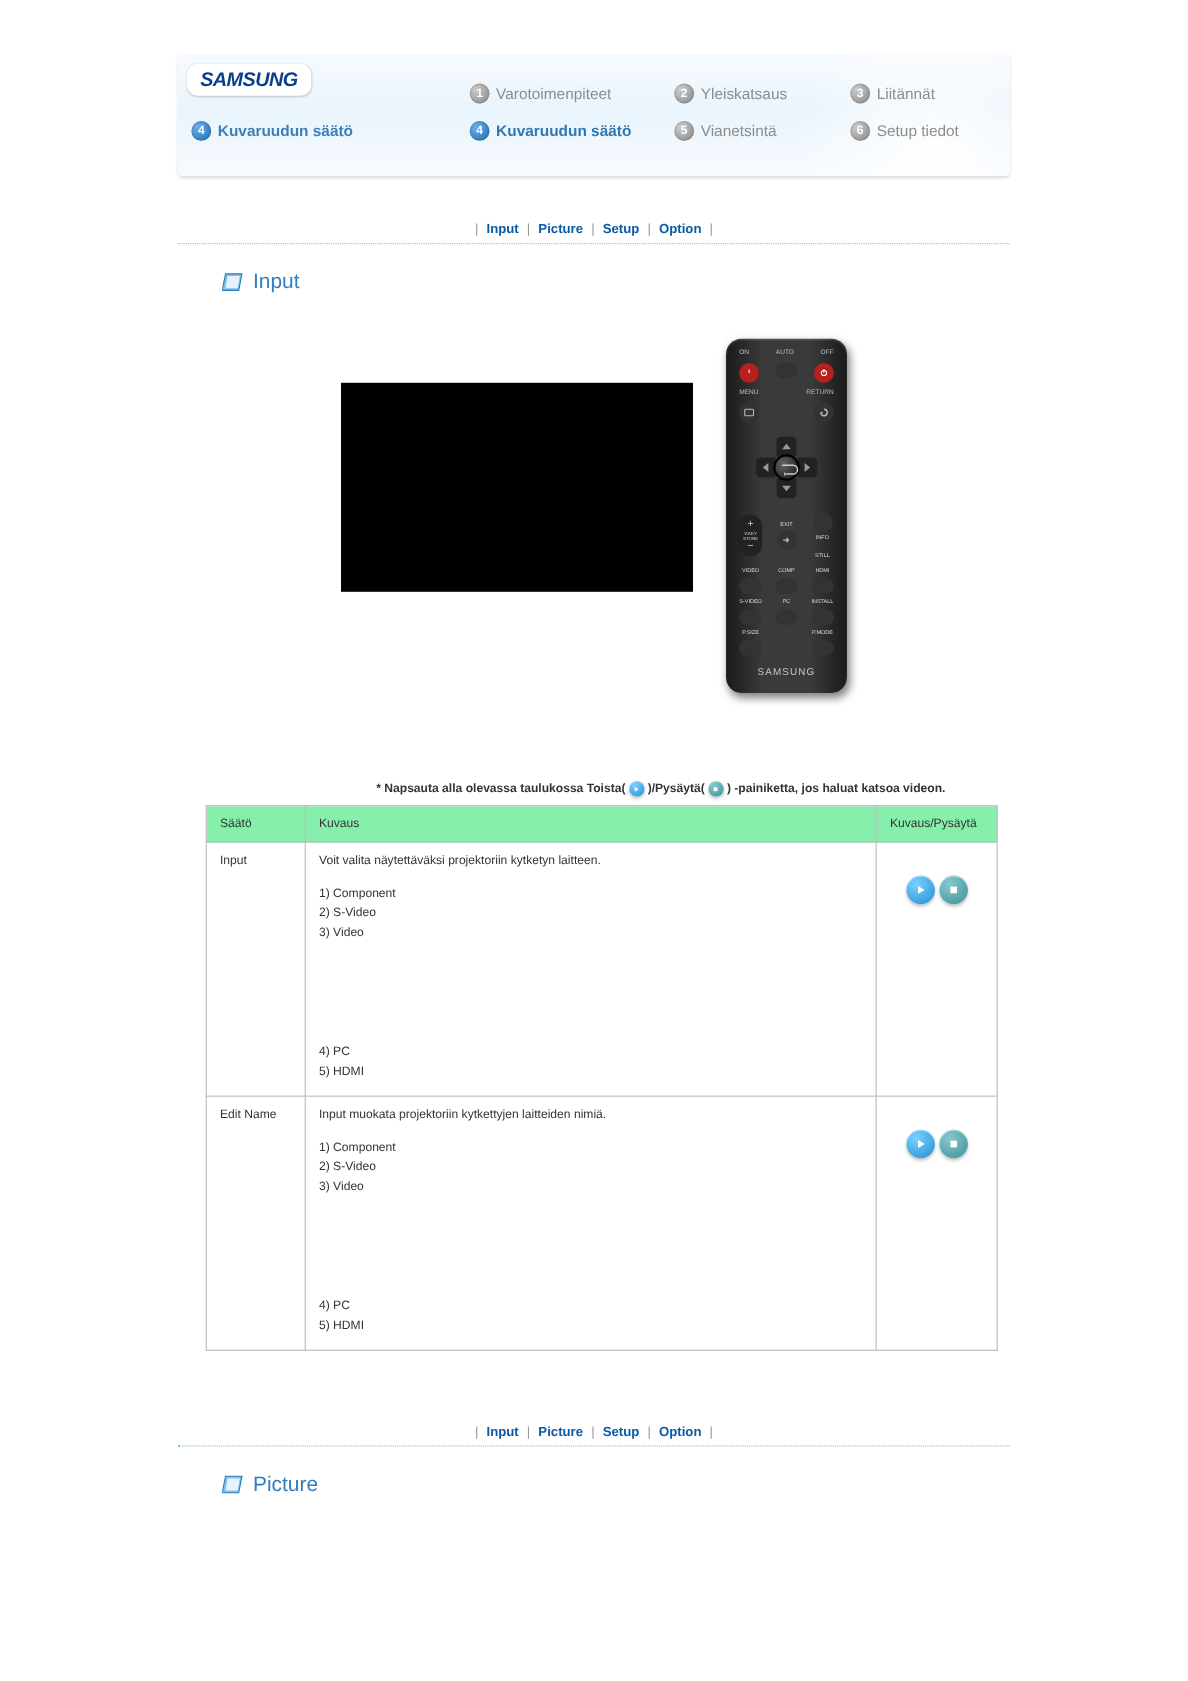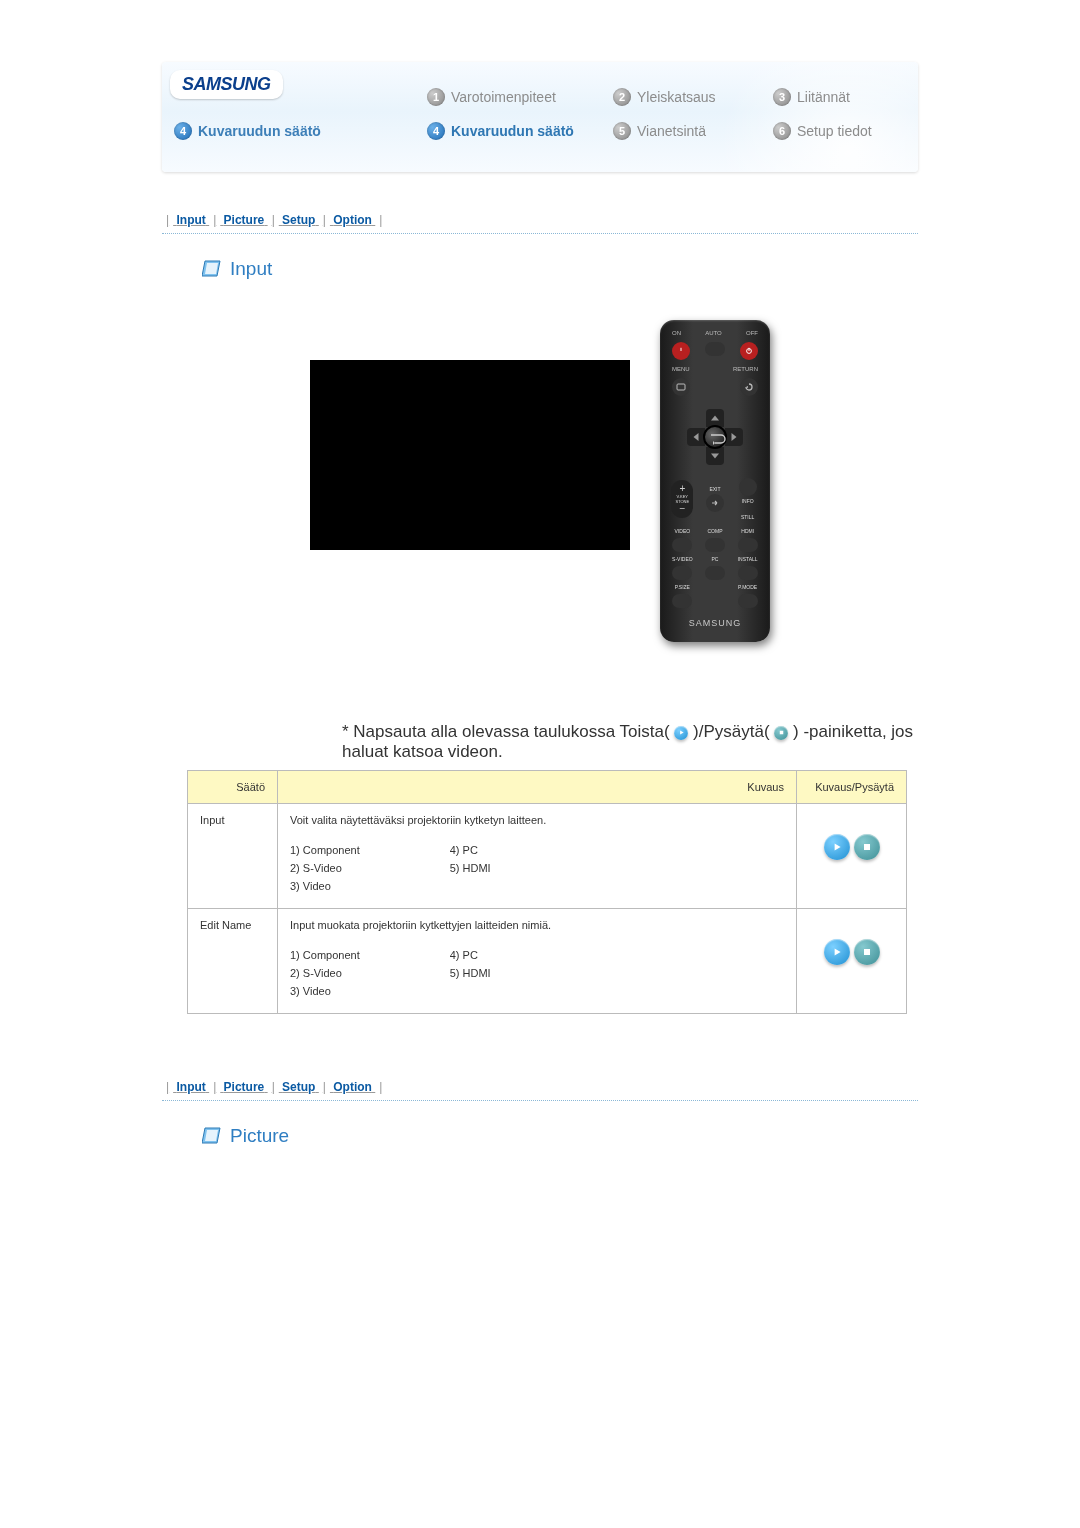--- a/index.html
+++ b/index.html
@@ -6,21 +6,21 @@
   body {
     margin: 0;
     padding: 0;
     background: #fff;
     font-family: Arial, Helvetica, sans-serif;
     font-size: 12px;
     color: #333;
   }
   .page {
     width: 896px;
-    margin: 12px auto;
+    margin: 0 auto;
     padding: 50px 70px;
     background: #fff;
   }
   
   .banner {
     position: relative;
     height: 110px;
     border-radius: 4px;
     background: linear-gradient(to bottom, #f7fbff 0%, #e9f4fc 45%, #f7fbff 100%);
     box-shadow: 0 1px 3px rgba(0,0,0,0.15);
@@ -95,27 +95,26 @@
     color: #fff;
     font-size: 11px;
     font-weight: bold;
     box-shadow: inset 0 0 2px rgba(0,0,0,0.3);
   }
   .circle-num.blue {
     background: radial-gradient(circle at 30% 30%, #6bb0e8, #1d6bb5);
   }
   
   .tab-row {
-    text-align: left;
+    text-align: center;
     font-size: 12px;
     color: #999;
     padding: 6px 0;
     border-bottom: 1px dotted #8bb8d6;
     margin-bottom: 24px;
-    text-decoration: underline;
   }
   .tab-row .sep { color: #999; margin: 0 4px; }
   .tab-link {
     color: #0b5aa3;
     font-weight: bold;
     text-decoration: none;
   }
   
   .section-head {
     display: flex;
@@ -218,52 +217,54 @@
     display: flex; flex-direction: column; justify-content: space-between;
     align-items: center; padding: 4px 0;
   }
   .r-plus, .r-minus { color: #ccc; font-size: 10px; line-height: 1; }
   .r-brand {
     color: #c9c9c9; font-size: 9px; font-family: Arial; letter-spacing: 1px;
     margin-top: 4px;
   }
   
   .note {
-    font-size: 17px;
+    font-size: 11px;
     color: #333;
     margin: 0 0 8px 180px;
+    font-weight: bold;
   }
   .inline-icon {
     display: inline-block;
     vertical-align: middle;
   }
   
   table.feat {
     width: 720px;
     margin-left: 25px;
     border-collapse: collapse;
   }
   table.feat th, table.feat td {
     border: 1px solid #bbb;
     padding: 10px 12px;
     font-size: 11px;
     vertical-align: top;
     text-align: left;
   }
   table.feat th {
     font-weight: normal;
-    background: #fef9c3;
-    text-align: right;
+    background: #86efac;
+    text-align: left;
   }
   .col-a { width: 90px; }
   .col-c { width: 110px; text-align: center; }
   .two-col-list {
     display: flex;
     gap: 90px;
     margin-top: 18px;
+    flex-direction: column;
   }
   .two-col-list ul {
     list-style: none;
     margin: 0; padding: 0;
   }
   .two-col-list li {
     margin-bottom: 6px;
   }
   .play-stop {
     display: flex; justify-content: center; align-items: center; gap: 4px;

